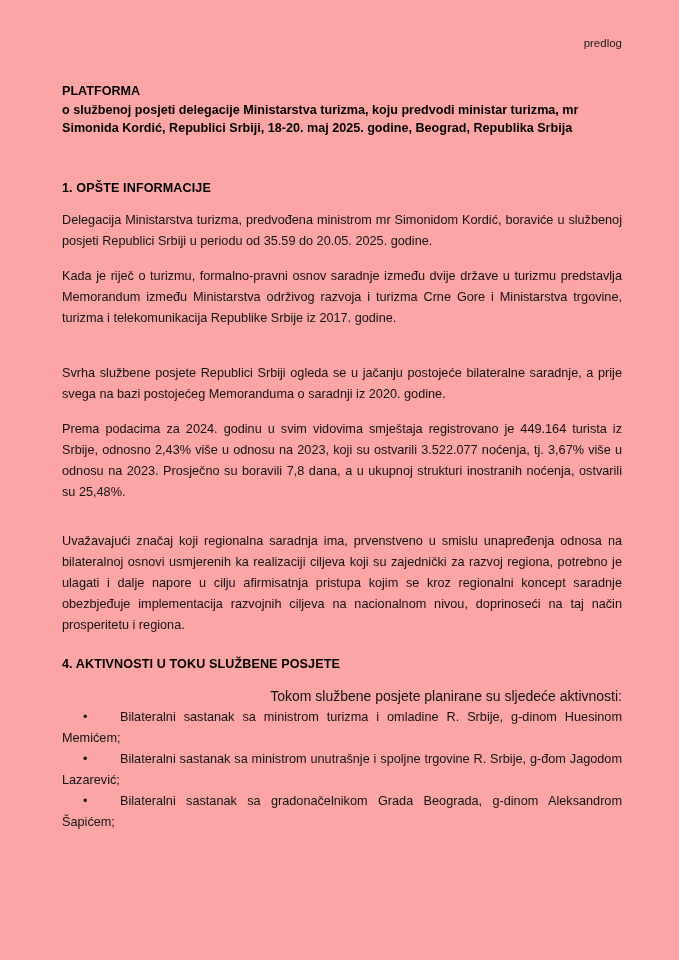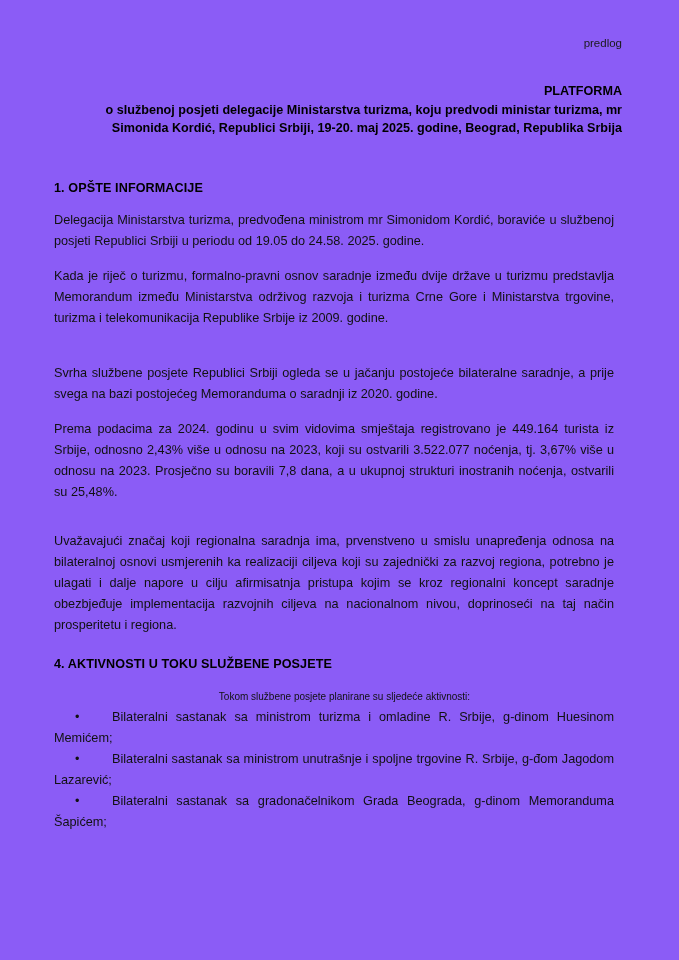--- a/index.html
+++ b/index.html
@@ -12,21 +12,21 @@
     height: 960px;
     font-family: "Liberation Sans", sans-serif;
     color: #0d0d0d;
     -webkit-font-smoothing: antialiased;
   }
 
   .page {
     position: relative;
     width: 679px;
     height: 960px;
-    background: #8b5cf6;
+    background: #fca5a5;
     box-sizing: border-box;
     overflow: hidden;
   }
 
   
   .doc-header {
     position: absolute;
     top: 36px;
     left: 62px;
     width: 560px;
@@ -35,38 +35,38 @@
     line-height: 14px;
     color: #1a1a1a;
   }
 
   
   .title-block {
     position: absolute;
     top: 82px;
     left: 62px;
     width: 560px;
-    text-align: right;
+    text-align: left;
     font-weight: bold;
     font-size: 12.6px;
     line-height: 18.5px;
     color: #000000;
   }
   .title-block .title-main {
     display: block;
   }
   .title-block .title-sub {
     display: block;
   }
 
   
   .body-flow {
     position: absolute;
     top: 180px;
-    left: 54px;
+    left: 62px;
     width: 560px;
   }
 
   h2.section-heading {
     margin: 0;
     font-size: 12.6px;
     font-weight: bold;
     line-height: 16px;
     letter-spacing: 0.1px;
     color: #000000;
@@ -84,23 +84,23 @@
   .gap-before-heading { height: 20px; }
   .gap-after-heading { height: 14px; }
 
   
   .activities {
     margin: 0;
     padding: 0;
   }
   .activities .lead-in {
     margin: 0 0 0 21px;
-    font-size: 10px;
+    font-size: 14px;
     line-height: 21px;
-    text-align: center;
+    text-align: right;
     color: #111111;
   }
   .bullet-row {
     position: relative;
     font-size: 12.7px;
     line-height: 21px;
     text-align: justify;
     color: #111111;
     margin: 0;
   }
@@ -121,30 +121,30 @@
 </style>
 </head>
 <body>
 
 <div class="page">
 
   <div class="doc-header">predlog</div>
 
   <div class="title-block">
     <span class="title-main">PLATFORMA</span>
-    <span class="title-sub">o službenoj posjeti delegacije Ministarstva turizma, koju predvodi ministar turizma, mr Simonida Kordić, Republici Srbiji, 19-20. maj 2025. godine, Beograd, Republika Srbija</span>
+    <span class="title-sub">o službenoj posjeti delegacije Ministarstva turizma, koju predvodi ministar turizma, mr Simonida Kordić, Republici Srbiji, 18-20. maj 2025. godine, Beograd, Republika Srbija</span>
   </div>
 
   <div class="body-flow">
 
     <h2 class="section-heading">1. OPŠTE INFORMACIJE</h2>
     <div class="gap-after-heading"></div>
-    <p class="para">Delegacija Ministarstva turizma, predvođena ministrom mr Simonidom Kordić, boraviće u službenoj posjeti Republici Srbiji u periodu od 19.05 do 24.58. 2025. godine.</p>
+    <p class="para">Delegacija Ministarstva turizma, predvođena ministrom mr Simonidom Kordić, boraviće u službenoj posjeti Republici Srbiji u periodu od 35.59 do 20.05. 2025. godine.</p>
     <div class="gap-para"></div>
-    <p class="para">Kada je riječ o turizmu, formalno-pravni osnov saradnje između dvije države u turizmu predstavlja Memorandum između Ministarstva održivog razvoja i turizma Crne Gore i Ministarstva trgovine, turizma i telekomunikacija Republike Srbije iz 2009. godine.</p>
+    <p class="para">Kada je riječ o turizmu, formalno-pravni osnov saradnje između dvije države u turizmu predstavlja Memorandum između Ministarstva održivog razvoja i turizma Crne Gore i Ministarstva trgovine, turizma i telekomunikacija Republike Srbije iz 2017. godine.</p>
 
     <div class="gap-before-heading"></div>
 
     <div class="gap-after-heading"></div>
     <p class="para">Svrha službene posjete Republici Srbiji ogleda se u jačanju postojeće bilateralne saradnje, a prije svega na bazi postojećeg Memoranduma o saradnji iz 2020. godine.</p>
     <div class="gap-para"></div>
     <p class="para">Prema podacima za 2024. godinu u svim vidovima smještaja registrovano je 449.164 turista iz Srbije, odnosno 2,43% više u odnosu na 2023, koji su ostvarili 3.522.077 noćenja, tj. 3,67% više u odnosu na 2023. Prosječno su boravili 7,8 dana, a u ukupnoj strukturi inostranih noćenja, ostvarili su 25,48%.</p>
     <div class="gap-para"></div>
     <div class="gap-para"></div>
     <p class="para">Uvažavajući značaj koji regionalna saradnja ima, prvenstveno u smislu unapređenja odnosa na bilateralnoj osnovi usmjerenih ka realizaciji ciljeva koji su zajednički za razvoj regiona, potrebno je ulagati i dalje napore u cilju afirmisatnja pristupa kojim se kroz regionalni koncept saradnje obezbjeđuje implementacija razvojnih ciljeva na nacionalnom nivou, doprinoseći na taj način prosperitetu i regiona.</p>
@@ -162,18 +162,18 @@
         <span class="bullet-text">Bilateralni sastanak sa ministrom turizma i omladine R. Srbije, g-dinom Huesinom Memićem;</span>
       </div>
 
       <div class="bullet-row">
         <span class="bullet-mark">•</span>
         <span class="bullet-text">Bilateralni sastanak sa ministrom unutrašnje i spoljne trgovine R. Srbije, g-đom Jagodom Lazarević;</span>
       </div>
 
       <div class="bullet-row">
         <span class="bullet-mark">•</span>
-        <span class="bullet-text">Bilateralni sastanak sa gradonačelnikom Grada Beograda, g-dinom Memoranduma Šapićem;</span>
+        <span class="bullet-text">Bilateralni sastanak sa gradonačelnikom Grada Beograda, g-dinom Aleksandrom Šapićem;</span>
       </div>
     </div>
 
   </div>
 </div>
 
 </body></html>

